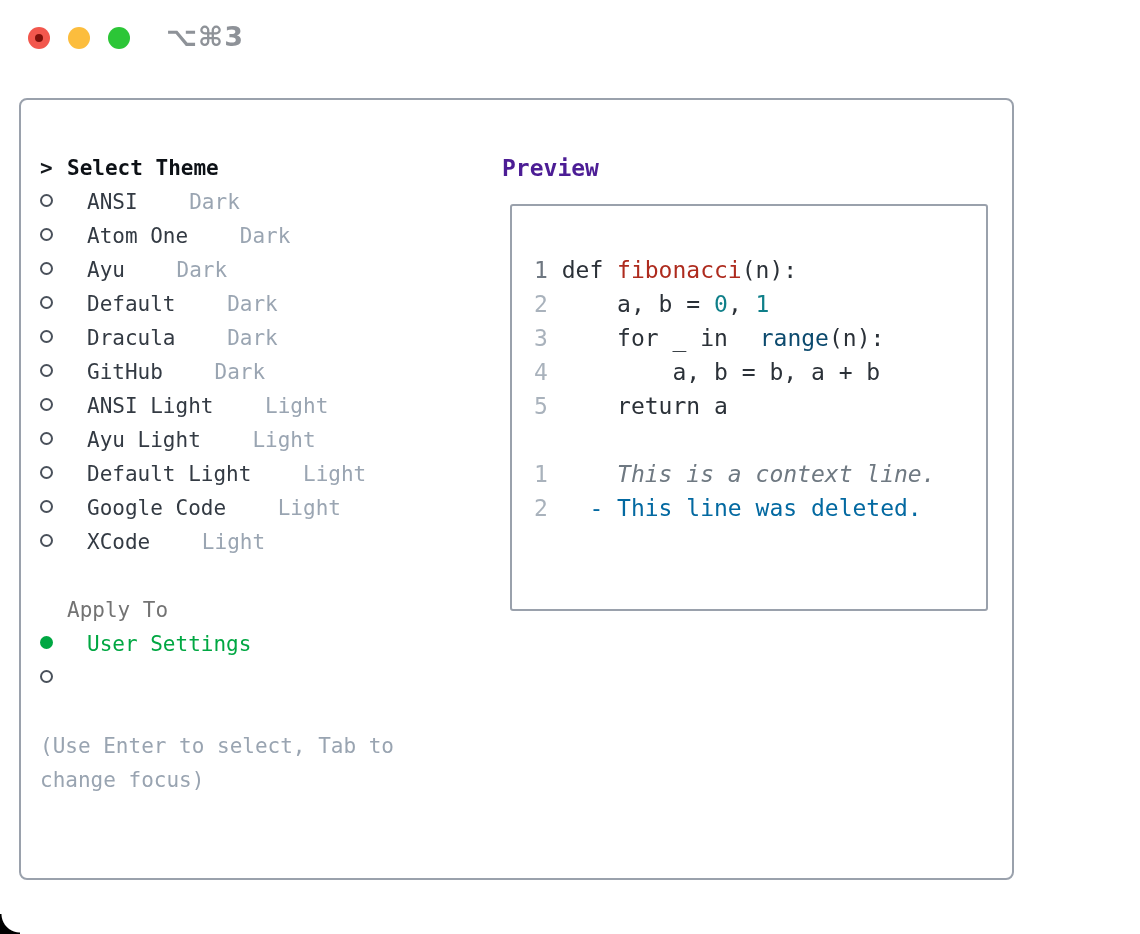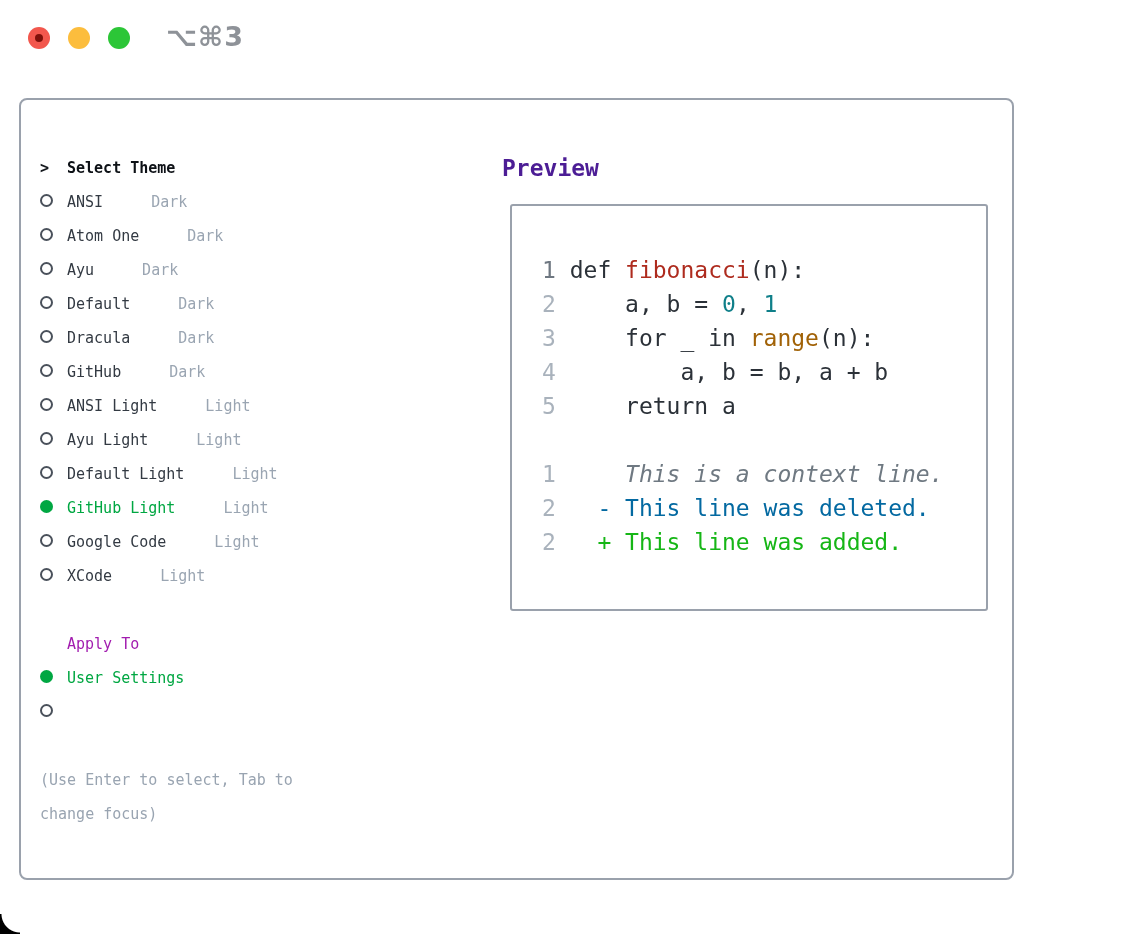--- a/index.html
+++ b/index.html
@@ -23,49 +23,49 @@
   .tl.green  { left:108px; background:#2cc637; }
   .win-title { position:absolute; left:166px; top:21px; font-family:"DejaVu Sans", sans-serif;
                font-size:27px; font-weight:600; color:#8e9298; letter-spacing:1px; }
 
   
   .panel { position:absolute; left:19px; top:98px; width:995px; height:782px;
            border:2px solid #9aa1ac; border-radius:8px; background:#fff; }
 
   
   .menu { position:absolute; left:19px; top:51px; width:460px;
-          font-size:15px; line-height:34px; }
+          font-size:21px; line-height:34px; }
   .row { height:34px; white-space:pre; color:#333a43; }
   .row .mk { display:inline-block; width:27px; vertical-align:top; }
   .dot { display:inline-block; width:13px; height:13px; border-radius:50%;
          vertical-align:middle; margin-bottom:5px; }
   .dot.hollow { border:2px solid #4a515b; }
   .dot.filled { background:#00a742; }
   .row.header { font-weight:700; color:#0d1116; }
   .row.header .mk { font-weight:700; color:#14181d; }
-  .row .nm { color:#333a43; }
+  .row .nm { color:#333a43;margin-left:20px; }
   .row.selected .nm { color:#00a742; }
   .row .vr { color:#9aa5b2;margin-left:39px; }
-  .row.section-title { color:#a21caf; }
+  .row.section-title { color:#737373; }
   .row.hint { color:#99a4b1; }
   .row.spacer { }
 
   
   .preview-title { position:absolute; left:481px; top:51px; height:34px; line-height:34px;
                    font-size:23px; font-weight:700; color:#4c1d95; }
   .preview-box { position:absolute; left:489px; top:104px; width:478px; height:407px;
                  border:2px solid #9aa1ac; border-radius:3px; background:#fff;
-                 padding:47px 0 0 30px; }
+                 padding:47px 0 0 22px; }
   .pline { height:34px; line-height:34px; font-size:23px; white-space:pre; }
   .lnum { display:inline-block; width:2ch; color:#a9b2bc; }
   .lnum.dark { color:#6e7781; }
   .c-text    { color:#2b3138; }
   .c-func    { color:#ae2b1e; }
   .c-num     { color:#0f7f89; }
-  .c-builtin { color:#a16207; }
+  .c-builtin { color:#0c4a6e;margin-left:18px; }
   .c-context { color:#6f7982;font-style:italic; }
   .c-deleted { color:#0369a1; }
   .c-added   { color:#16b616; }
 </style>
 </head>
 <body>
 
 <div class="titlebar">
   <div class="tl red"></div>
   <div class="tl yellow"></div>
@@ -90,21 +90,20 @@
   <div class="row"><span class="mk"><i class="dot hollow"></i></span><span class="nm">Dracula</span><span class="vr"> Dark</span></div>
 
   <div class="row"><span class="mk"><i class="dot hollow"></i></span><span class="nm">GitHub</span><span class="vr"> Dark</span></div>
 
   <div class="row"><span class="mk"><i class="dot hollow"></i></span><span class="nm">ANSI Light</span><span class="vr"> Light</span></div>
 
   <div class="row"><span class="mk"><i class="dot hollow"></i></span><span class="nm">Ayu Light</span><span class="vr"> Light</span></div>
 
   <div class="row"><span class="mk"><i class="dot hollow"></i></span><span class="nm">Default Light</span><span class="vr"> Light</span></div>
 
-  <div class="row selected"><span class="mk"><i class="dot filled"></i></span><span class="nm">GitHub Light</span><span class="vr"> Light</span></div>
 
   <div class="row"><span class="mk"><i class="dot hollow"></i></span><span class="nm">Google Code</span><span class="vr"> Light</span></div>
 
   <div class="row"><span class="mk"><i class="dot hollow"></i></span><span class="nm">XCode</span><span class="vr"> Light</span></div>
 </div>
     <div class="row spacer"></div>
     <div class="row section-title"><span class="mk"></span><span>Apply To</span></div>
     <div id="apply-list">
   <div class="row selected"><span class="mk"><i class="dot filled"></i></span><span class="nm">User Settings</span><span class="vr"></span></div>
 
@@ -118,18 +117,17 @@
   <div class="preview-title">Preview</div>
   <div class="preview-box" id="preview-box">
       <div class="pline"><span class="lnum dark">1</span><span class="c-text">def </span><span class="c-func">fibonacci</span><span class="c-text">(n):</span></div>
       <div class="pline"><span class="lnum">2</span><span class="c-text">    a, b = </span><span class="c-num">0</span><span class="c-text">, </span><span class="c-num">1</span></div>
       <div class="pline"><span class="lnum">3</span><span class="c-text">    for _ in </span><span class="c-builtin">range</span><span class="c-text">(n):</span></div>
       <div class="pline"><span class="lnum">4</span><span class="c-text">        a, b = b, a + b</span></div>
       <div class="pline"><span class="lnum">5</span><span class="c-text">    return a</span></div>
       <div class="pline"><span class="lnum"></span></div>
       <div class="pline"><span class="lnum">1</span><span class="c-context">    This is a context line.</span></div>
       <div class="pline"><span class="lnum">2</span><span class="c-deleted">  - This line was deleted.</span></div>
-      <div class="pline"><span class="lnum">2</span><span class="c-added">  + This line was added.</span></div>
     </div>
 
 </div>
 
 <div class="corner-artifact"></div>
 
 </body></html>

